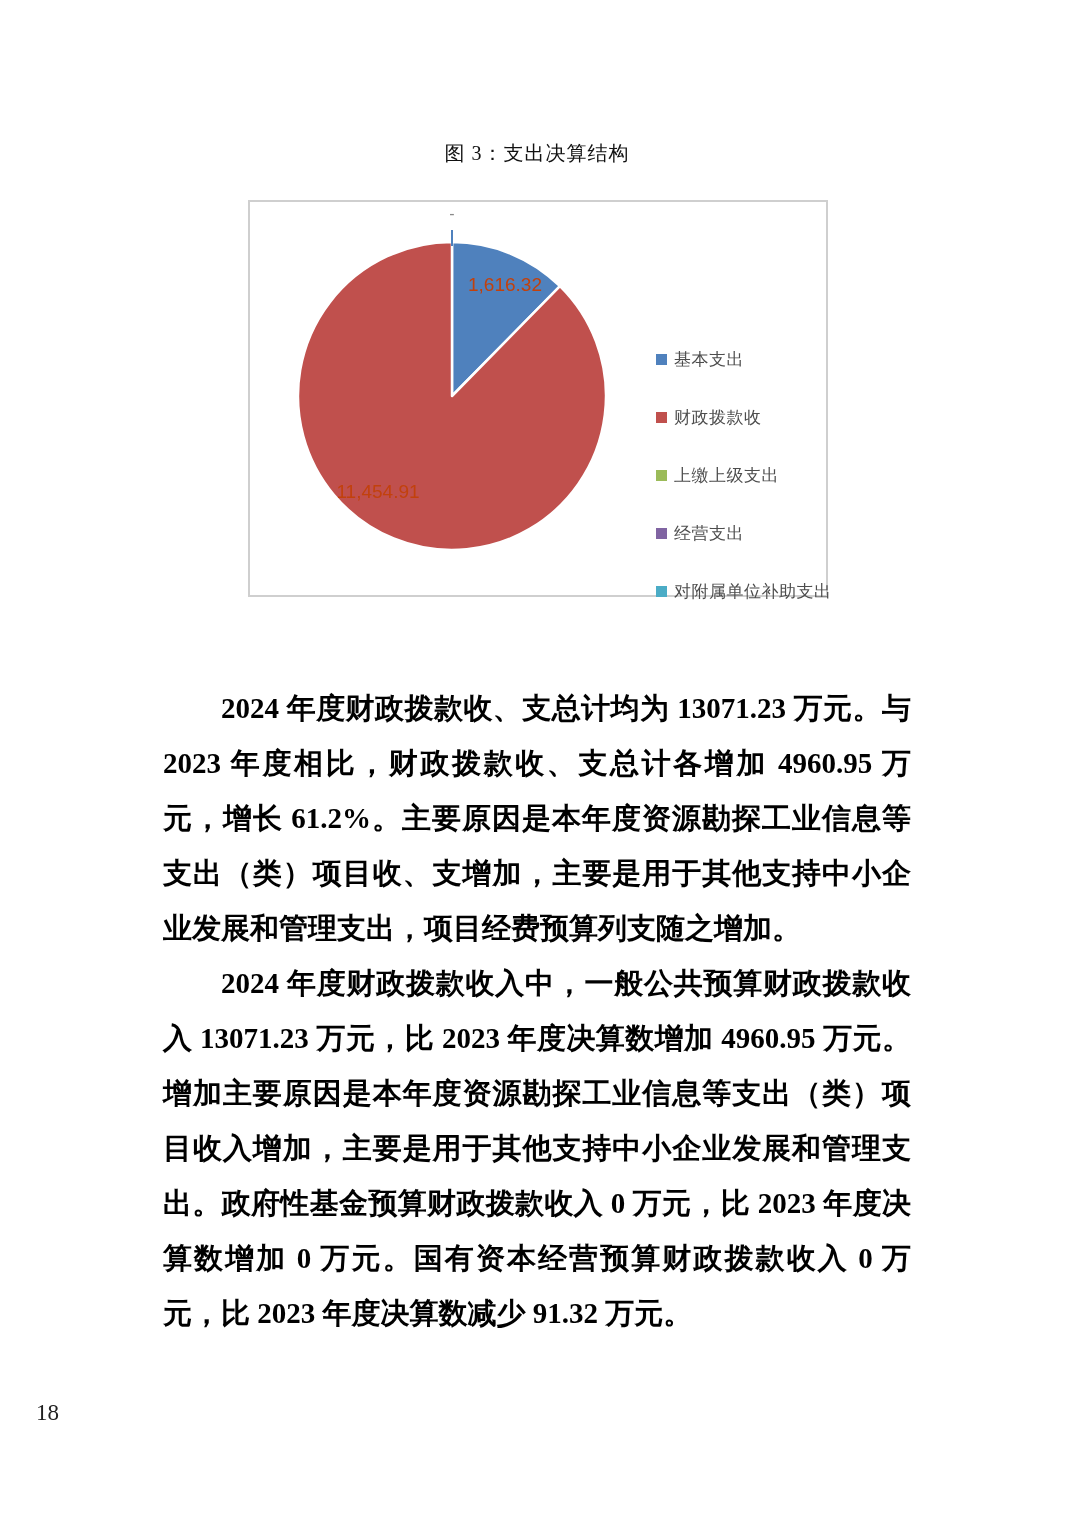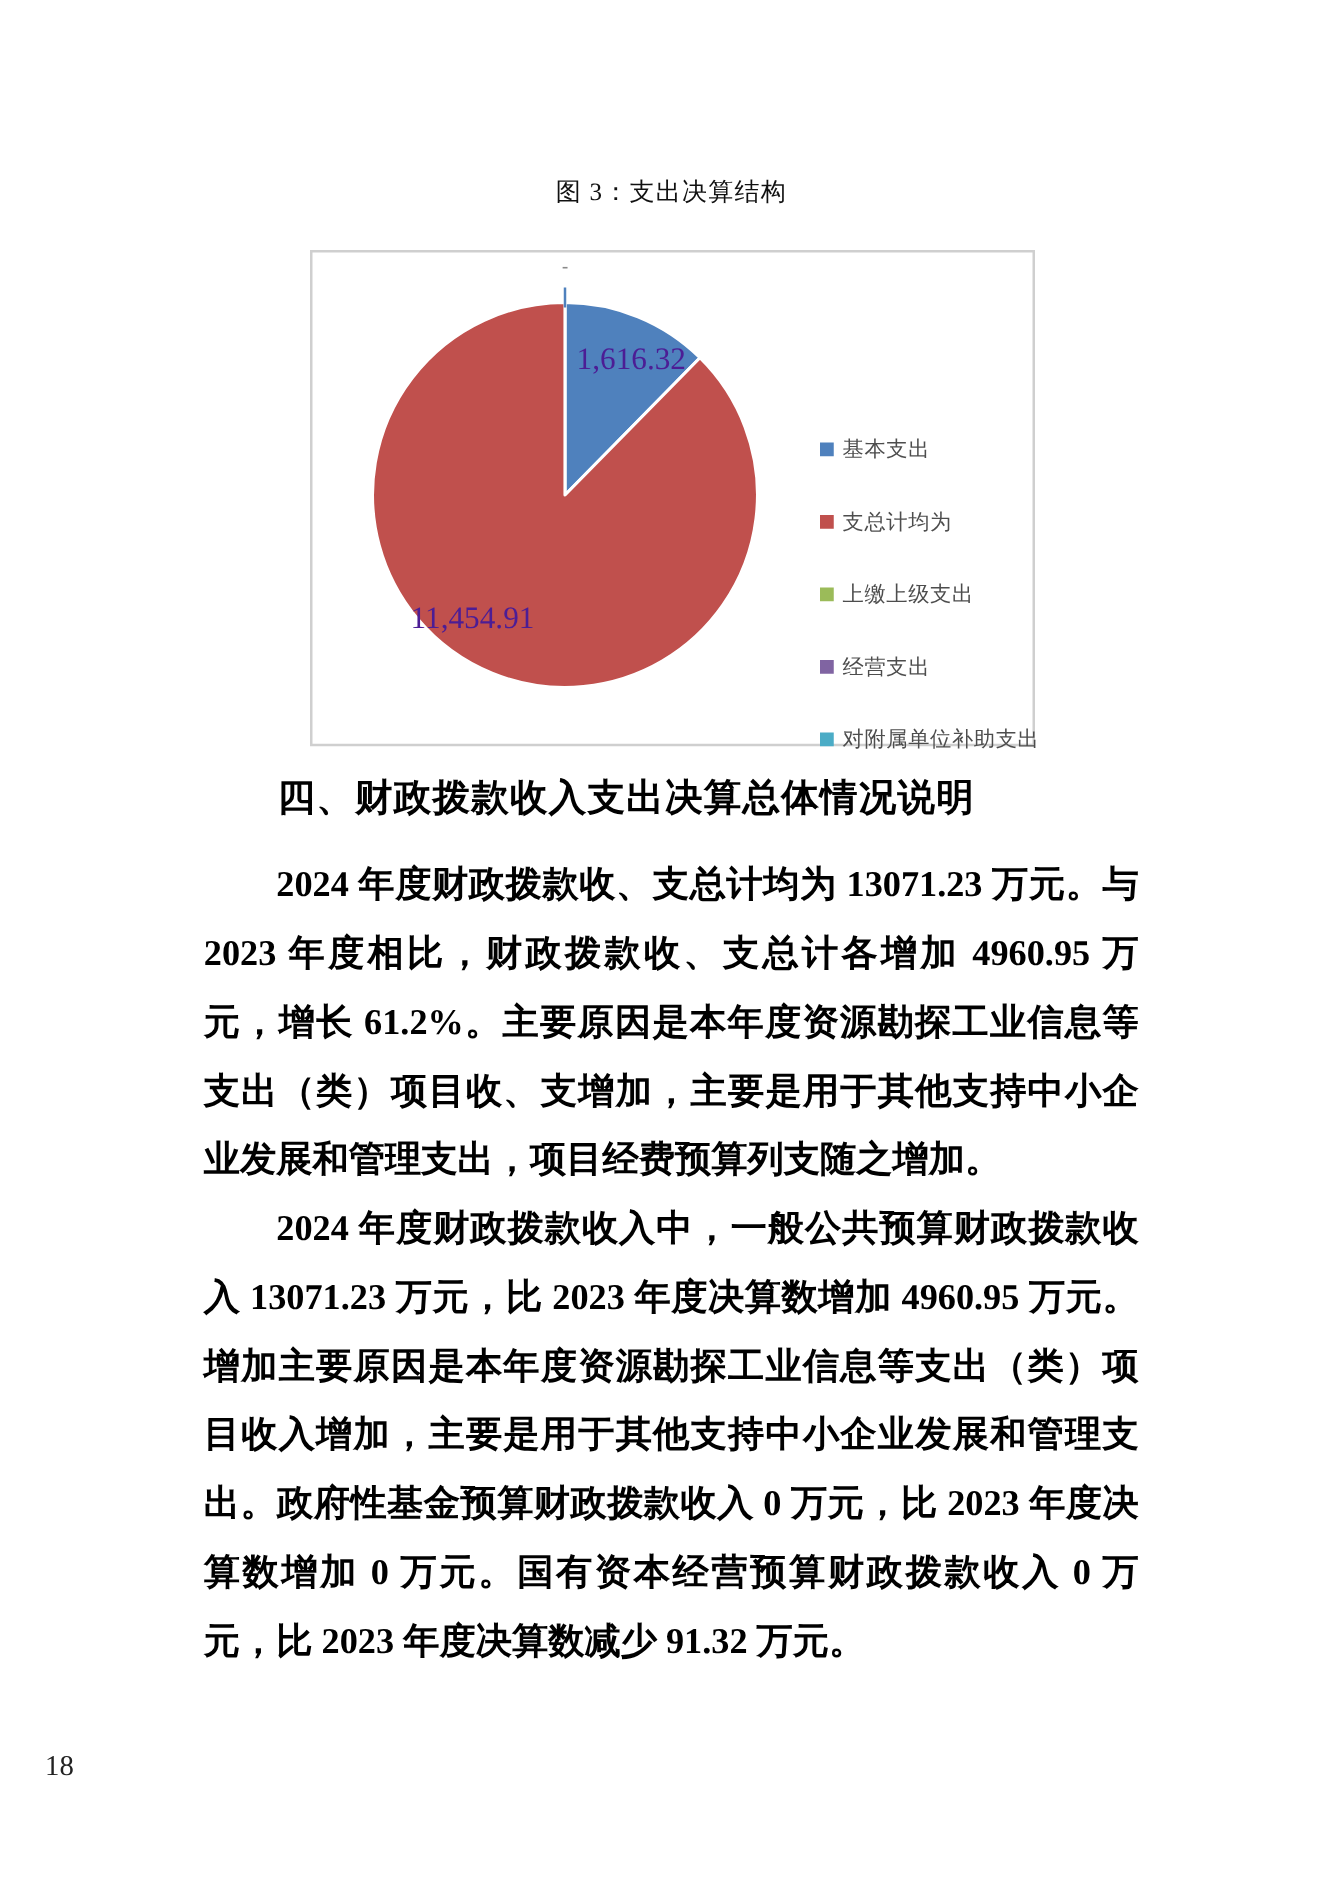--- a/index.html
+++ b/index.html
@@ -33,23 +33,23 @@
     background: #ffffff;
   }
   .chart-frame svg {
     position: absolute;
     left: 0; top: 0;
   }
   .data-label {
     position: absolute;
     width: 150px;
     text-align: center;
-    font-family: Liberation Serif, serif;
-    font-size: 25px;
-    color: #4c1d95;
+    font-family: Liberation Sans, sans-serif;
+    font-size: 19px;
+    color: #c2410c;
   }
   .data-label.blue-label { left: 180px; top: 72px; }
   .data-label.red-label  { left: 53px;  top: 279px; }
   .zero-label {
     position: absolute;
     left: 182px; top: 4px;
     width: 40px;
     text-align: center;
     font-family: "Liberation Sans", "DejaVu Sans", sans-serif;
     font-size: 16px;
@@ -135,38 +135,37 @@
 
     <div class="data-label red-label">11,454.91</div>
 
     <div class="legend" id="legend">
         <div class="legend-item">
           <span class="legend-swatch" style="background: rgb(79, 129, 189);"></span>
           <span class="legend-label">基本支出</span>
         </div>
         <div class="legend-item">
           <span class="legend-swatch" style="background: rgb(192, 80, 77);"></span>
-          <span class="legend-label">支总计均为</span>
+          <span class="legend-label">财政拨款收</span>
         </div>
         <div class="legend-item">
           <span class="legend-swatch" style="background: rgb(155, 187, 89);"></span>
           <span class="legend-label">上缴上级支出</span>
         </div>
         <div class="legend-item">
           <span class="legend-swatch" style="background: rgb(128, 100, 162);"></span>
           <span class="legend-label">经营支出</span>
         </div>
         <div class="legend-item">
           <span class="legend-swatch" style="background: rgb(75, 172, 198);"></span>
           <span class="legend-label">对附属单位补助支出</span>
         </div>
       </div>
   </div>
 
-  <div class="section-heading">四、财政拨款收入支出决算总体情况说明</div>
 
   <div class="body-text">
     <p>2024 年度财政拨款收、支总计均为 13071.23 万元。与 2023 年度相比，财政拨款收、支总计各增加 4960.95 万元，增长 61.2%。主要原因是本年度资源勘探工业信息等支出（类）项目收、支增加，主要是用于其他支持中小企业发展和管理支出，项目经费预算列支随之增加。</p>
     <p>2024 年度财政拨款收入中，一般公共预算财政拨款收入 13071.23 万元，比 2023 年度决算数增加 4960.95 万元。增加主要原因是本年度资源勘探工业信息等支出（类）项目收入增加，主要是用于其他支持中小企业发展和管理支出。政府性基金预算财政拨款收入 0 万元，比 2023 年度决算数增加 0 万元。国有资本经营预算财政拨款收入 0 万元，比 2023 年度决算数减少 91.32 万元。</p>
   </div>
 
   <div class="page-number">18</div>
 
 </div>
 

